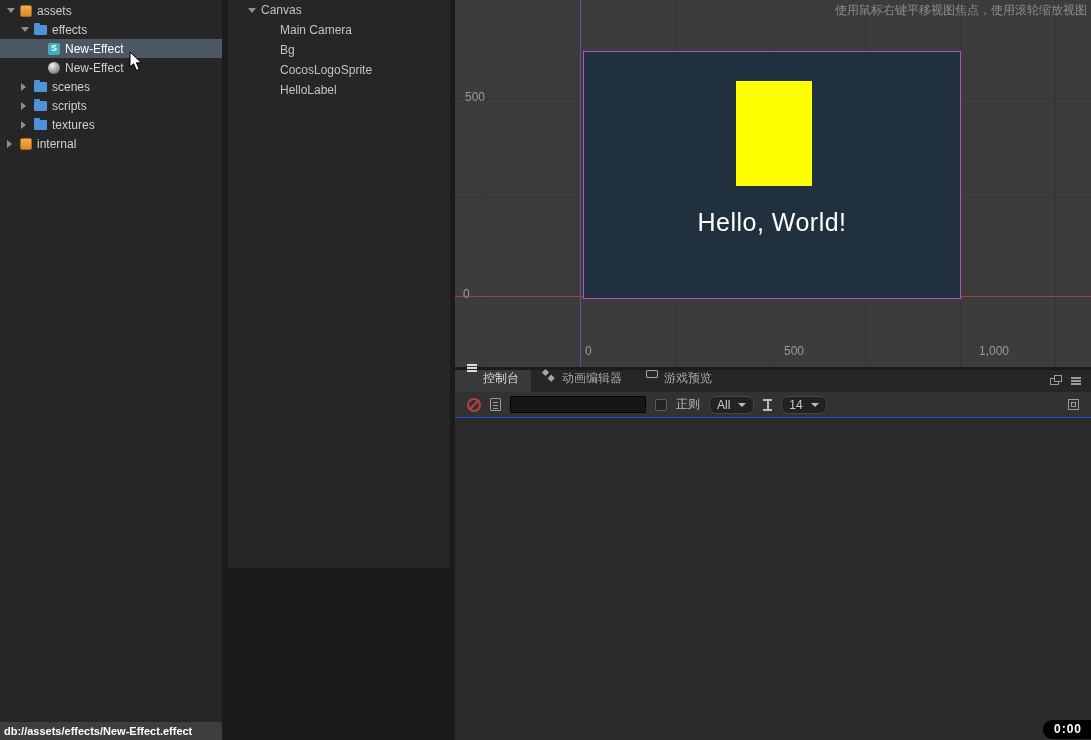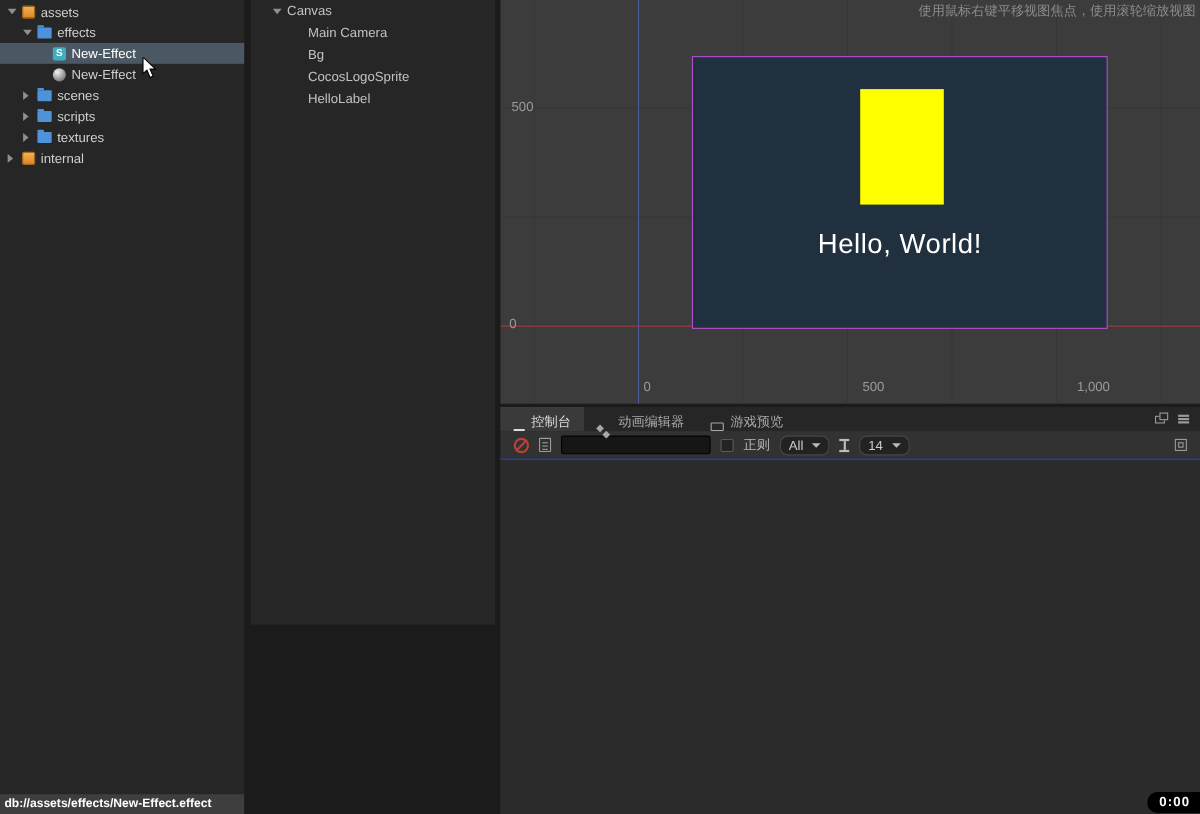--- a/index.html
+++ b/index.html
@@ -50,29 +50,29 @@
       linear-gradient(to bottom, #353535 1px, transparent 1px);
     background-size:95px 99px, 95px 99px;
     background-position:30px 0, 0 -1px;
     overflow:hidden;
   }
   .axis-y { position:absolute; left:125px; top:0; bottom:0; width:1px; background:#4a5a9e; }
   .axis-x { position:absolute; left:0; right:0; top:296px; height:1px; background:#a24040; }
   .rl { position:absolute; color:#9a9a9a; font-size:12px; }
   .rl.l500 { left:10px; top:90px; } .rl.l0 { left:8px; top:287px; }
   .rl.b0 { left:130px; top:344px; } .rl.b500 { left:329px; top:344px; } .rl.b1000 { left:524px; top:344px; }
-  .stage { position:absolute; left:128px; top:51px; width:378px; height:248px; background:#21303f; border:1px solid #b351cc;margin-left:46px; }
+  .stage { position:absolute; left:128px; top:51px; width:378px; height:248px; background:#21303f; border:1px solid #b351cc; }
   .sprite { position:absolute; left:152px; top:29px; width:76px; height:105px; background:#ffff00; }
   .hello { position:absolute; left:0; right:0; top:156px; text-align:center; color:#ffffff; font-size:25px; letter-spacing:0.5px; }
   .hint { position:absolute; top:2px; right:4px; color:#8b8b8b; font-size:12px; white-space:nowrap; }
 
   
   .console { position:absolute; left:455px; top:370px; width:636px; height:370px; background:#2b2b2b; display:flex; flex-direction:column; }
   .tabbar { height:22px; background:#262626; display:flex; align-items:stretch; font-size:12px; color:#a8a8a8; flex:none; }
-  .tab { display:flex; align-items:flex-end; gap:6px; padding:0 12px; cursor:default; }
+  .tab { display:flex; align-items:flex-start; gap:6px; padding:0 12px; cursor:default; }
   .tab.active { background:#3a3a3a; color:#dddddd; }
   .lines { width:10px; height:2px; background:currentColor; box-shadow:0 3px 0 currentColor, 0 6px 0 currentColor; margin-top:-6px; flex:none; }
   .diamonds { width:5px; height:5px; background:currentColor; transform:rotate(45deg); box-shadow:8px 0 0 currentColor; margin-right:8px; flex:none; }
   .monitor { width:12px; height:8px; border:1px solid currentColor; border-radius:1px; flex:none; }
   .tabbar-right { margin-left:auto; display:flex; align-items:center; gap:12px; padding-right:10px; color:#9a9a9a; }
   .undock { width:9px; height:7px; border:1px solid currentColor; position:relative; }
   .undock::before { content:''; position:absolute; right:-4px; top:-4px; width:6px; height:5px; border:1px solid currentColor; background:#262626; }
 
   .toolbar { height:26px; background:#323232; display:flex; align-items:center; gap:9px; padding:0 12px; border-bottom:1px solid #1d4ed8; flex:none; }
   .clear-icon { width:14px; height:14px; border:2px solid #b8413a; border-radius:50%; position:relative; flex:none; }

